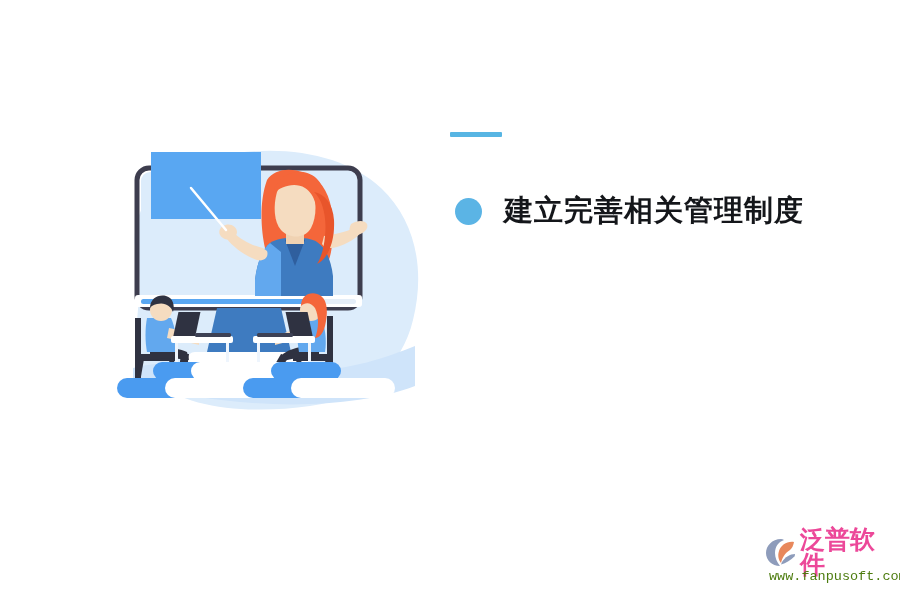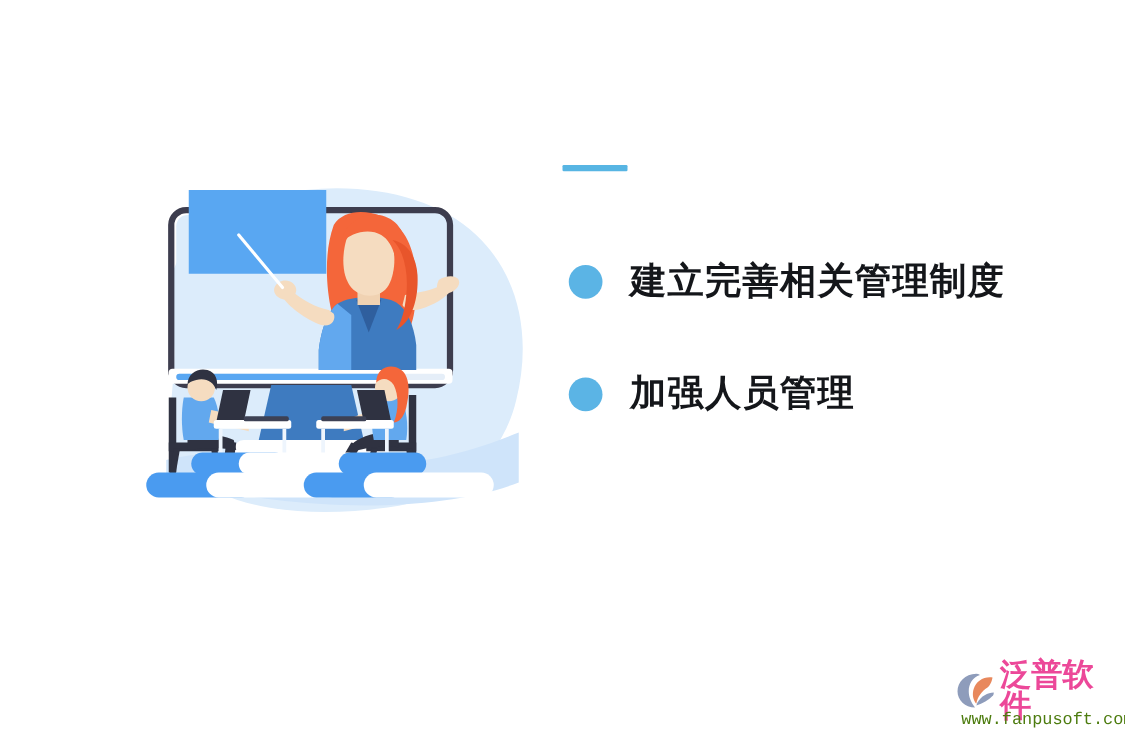--- a/index.html
+++ b/index.html
@@ -42,21 +42,21 @@
     left: 450px;
     top: 132px;
     width: 52px;
     height: 5px;
     background: #57b5e3;
     border-radius: 1px;
   }
   .bullet-list {
     position: absolute;
     left: 455px;
-    top: 180px;
+    top: 166px;
     width: 420px;
   }
   .bullet-row {
     display: flex;
     align-items: center;
     height: 90px;
   }
   .bullet-dot {
     width: 27px;
     height: 27px;
@@ -242,24 +242,20 @@
   <div class="accent-bar"></div>
 
   <div class="bullet-list">
 
     <div class="bullet-row">
       <span class="bullet-dot"></span>
       <span class="bullet-label">建立完善相关管理制度</span>
     </div>
 
 
-    <div class="bullet-row">
-      <span class="bullet-dot"></span>
-      <span class="bullet-label">加强人员管理</span>
-    </div>
 
   </div>
 
   <div class="logo">
     <div class="logo-row">
       <span class="logo-mark">
         <svg viewBox="0 0 32 30" xmlns="http://www.w3.org/2000/svg">
           <path fill="#8e9cbb" d="M16 2 C7 2 1 9 1 16 C1 23 7 29 15 29 C12 25 10 21 10 16
                    C10 10 13 5 19 3 C18 2.3 17 2 16 2 Z"></path>
           <path fill="#e8885c" d="M29 5 C22 4 16 8 14 14 C12.5 18.5 13.5 23 16 26

